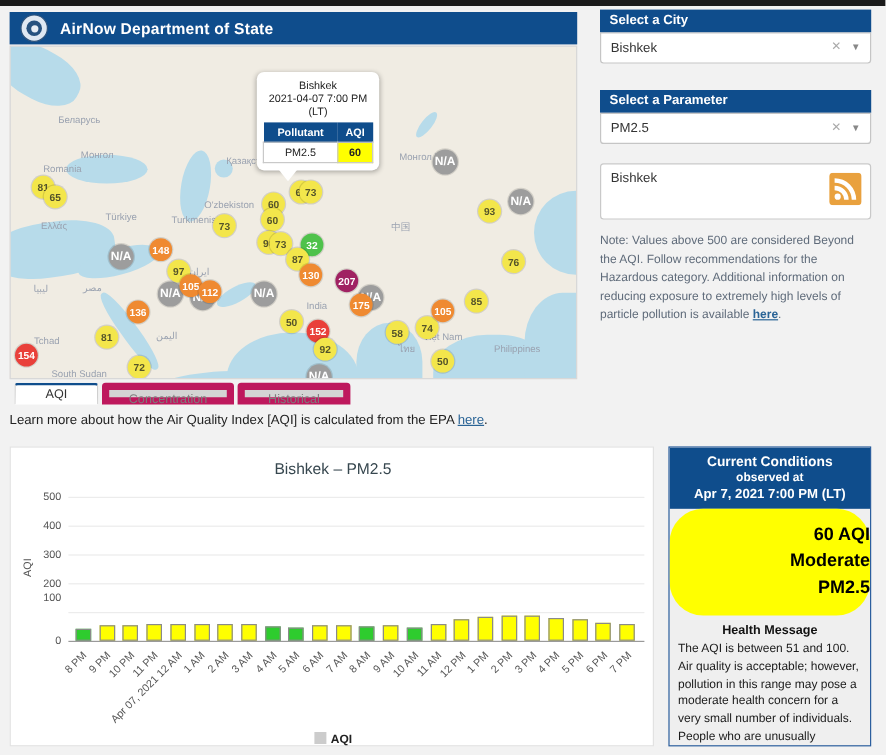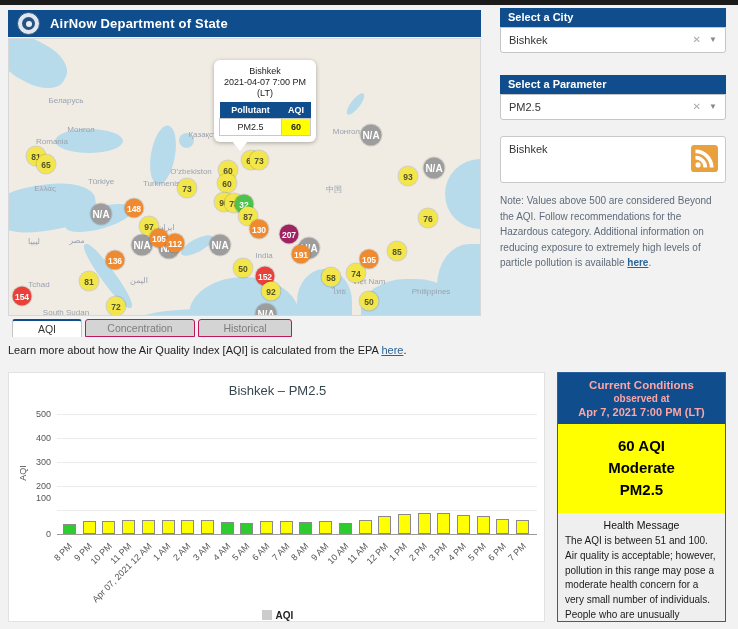--- a/index.html
+++ b/index.html
@@ -44,48 +44,48 @@
   #popup td{border:1px solid #c9c9c9;text-align:center;padding:3px 2px;color:#222;}
   #popup td.aqi{background:#ffff00;font-weight:bold;}
   #popup .pointer{position:absolute;left:18px;bottom:-9px;width:0;height:0;
     border-left:8px solid transparent;border-right:8px solid transparent;border-top:10px solid #fff;}
 
   
   #tabs{left:12px;top:319px;height:18px;display:flex;gap:3px;}
   .tab{height:18px;line-height:17px;text-align:center;font-size:10.5px;border-radius:3px 3px 0 0;
     box-sizing:border-box;cursor:pointer;}
   .tab.active{width:70px;background:#fff;color:#333;border:1px solid #c4c4c4;border-top:2px solid #0f4d8c;border-bottom:none;}
-  .tab.inactive{background:#d4d4d4;color:#7d7d7d;border:1px solid #be185d;}
+  .tab.inactive{background:#d4d4d4;color:#7d7d7d;border:6px solid #be185d;}
   .tab.t2{width:110px;} .tab.t3{width:94px;}
 
   #learn-more{left:8px;top:344px;font-size:11px;color:#222;}
   a.lnk{color:#2a6496;text-decoration:underline;}
   a.lnk.bold{font-weight:bold;}
 
   
   #chart-panel{left:8px;top:372px;width:537px;height:250px;background:#fff;border:1px solid #e2e2e2;box-sizing:border-box;}
   #chart-title{position:absolute;left:0;top:10px;width:537px;text-align:center;font-size:13px;color:#37474f;}
   #chart-ylabel{position:absolute;left:6px;top:95px;font-size:9px;color:#555;transform:rotate(-90deg);}
   .gridline{position:absolute;left:48px;width:480px;height:1px;background:#ececec;}
   .ytick{position:absolute;width:38px;text-align:right;font-size:9px;color:#555;}
   .baseline{position:absolute;left:48px;width:480px;height:1px;background:#9a9a9a;}
   .bar{position:absolute;width:13px;box-sizing:border-box;border:1px solid #8a8a8a;}
   .xlabel{position:absolute;white-space:nowrap;font-size:9px;color:#555;transform:rotate(-45deg);transform-origin:100% 0;}
   #legend{position:absolute;left:0;top:237px;width:537px;text-align:center;font-size:10px;color:#222;font-weight:bold;}
   #legend .swatch{display:inline-block;width:10px;height:10px;background:#cccccc;vertical-align:-1px;margin-right:4px;}
 
   
   #cc-panel{left:557px;top:372px;width:169px;height:250px;background:#efefef;border:1px solid #2c5f9e;box-sizing:border-box;overflow:hidden;}
-  #cc-header{background:#0f4d8c;color:#fca5a5;text-align:center;padding:6px 2px 6px 2px;}
+  #cc-header{background:#0f4d8c;color:#ffffff;text-align:center;padding:6px 2px 6px 2px;}
   #cc-header .l1{font-size:11.5px;font-weight:bold;}
   #cc-header .l2{font-size:10px;font-weight:bold;margin-top:2px;}
   #cc-header .l3{font-size:11px;font-weight:bold;margin-top:2px;}
-  #cc-aqi{background:#ffff00;color:#000;text-align:center;padding:11px 0 12px 0;}
+  #cc-aqi{background:#ffff00;color:#000;text-align:right;padding:11px 0 12px 0;border-radius:28px;}
   #cc-aqi div{font-size:15px;font-weight:bold;line-height:22px;}
-  #cc-health-heading{text-align:center;font-size:10.5px;font-weight:normal;color:#111;margin:6px 0 3px 0;}
+  #cc-health-heading{text-align:center;font-size:10.5px;font-weight:bold;color:#111;margin:6px 0 3px 0;}
   #cc-health-text{font-size:10px;color:#1a1a1a;line-height:1.48;padding:0 7px;}
 
   
   #sidebar{left:500px;top:8px;width:226px;}
   .side-header{height:19px;line-height:19px;background:#0f4d8c;color:#fff;font-size:11px;font-weight:bold;padding-left:8px;}
   .select-box{height:24px;background:#fff;border:1px solid #c5c5c5;border-radius:0 0 3px 3px;position:relative;}
   .select-box .val{position:absolute;left:8px;top:0;line-height:24px;font-size:11px;color:#333;}
   .select-box .clear{position:absolute;right:24px;top:0;line-height:24px;font-size:10px;color:#a9a9a9;cursor:pointer;}
   .select-box .caret{position:absolute;right:8px;top:0;line-height:24px;font-size:8px;color:#888;cursor:pointer;}
   #rss-box{margin-top:16px;height:45px;background:#fff;border:1px solid #c9c9c9;border-radius:3px;position:relative;}
@@ -164,25 +164,25 @@
       <div class="marker usg" style="left: 150px; top: 199px;">105</div>
       <div class="marker usg" style="left: 166px; top: 204px;">112</div>
       <div class="marker usg" style="left: 106px; top: 221px;">136</div>
       <div class="marker moderate" style="left: 80px; top: 242px;">81</div>
       <div class="marker moderate" style="left: 107px; top: 267px;">72</div>
       <div class="marker moderate" style="left: 178px; top: 149px;">73</div>
       <div class="marker moderate" style="left: 219px; top: 131px;">60</div>
       <div class="marker moderate" style="left: 218px; top: 144px;">60</div>
       <div class="marker moderate" style="left: 215px; top: 163px;">96</div>
       <div class="marker moderate" style="left: 225px; top: 164px;">73</div>
-      <div class="marker good" style="left: 235px; top: 165px;">32</div>
+      <div class="marker good" style="left: 251px; top: 165px;">32</div>
       <div class="marker moderate" style="left: 239px; top: 177px;">87</div>
       <div class="marker usg" style="left: 250px; top: 190px;">130</div>
       <div class="marker very_unhealthy" style="left: 280px; top: 195px;">207</div>
-      <div class="marker usg" style="left: 292px; top: 215px;">191</div>
+      <div class="marker usg" style="left: 292px; top: 215px;">175</div>
       <div class="marker moderate" style="left: 234px; top: 229px;">50</div>
       <div class="marker unhealthy" style="left: 256px; top: 237px;">152</div>
       <div class="marker moderate" style="left: 262px; top: 252px;">92</div>
       <div class="marker moderate" style="left: 322px; top: 238px;">58</div>
       <div class="marker moderate" style="left: 347px; top: 234px;">74</div>
       <div class="marker usg" style="left: 360px; top: 220px;">105</div>
       <div class="marker moderate" style="left: 388px; top: 212px;">85</div>
       <div class="marker moderate" style="left: 360px; top: 262px;">50</div>
       <div class="marker moderate" style="left: 399px; top: 137px;">93</div>
       <div class="marker moderate" style="left: 419px; top: 179px;">76</div>

